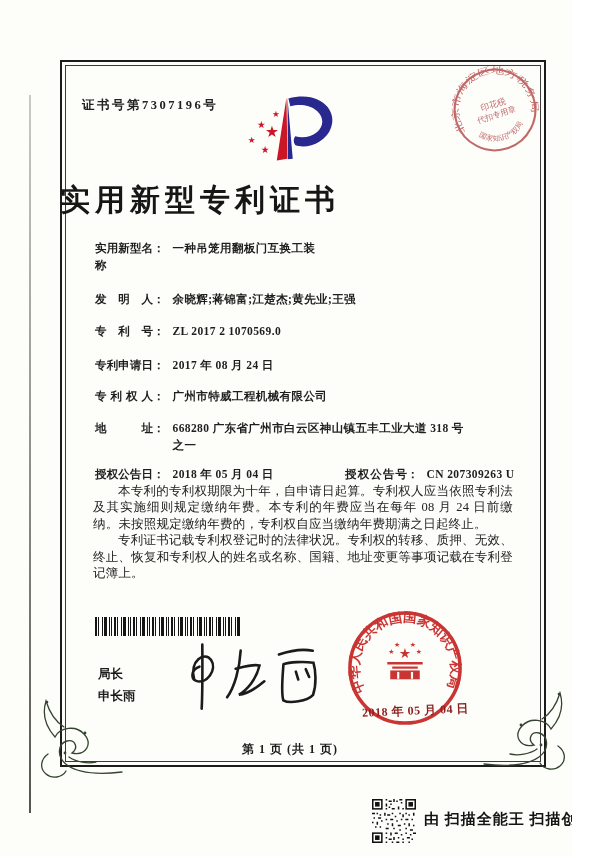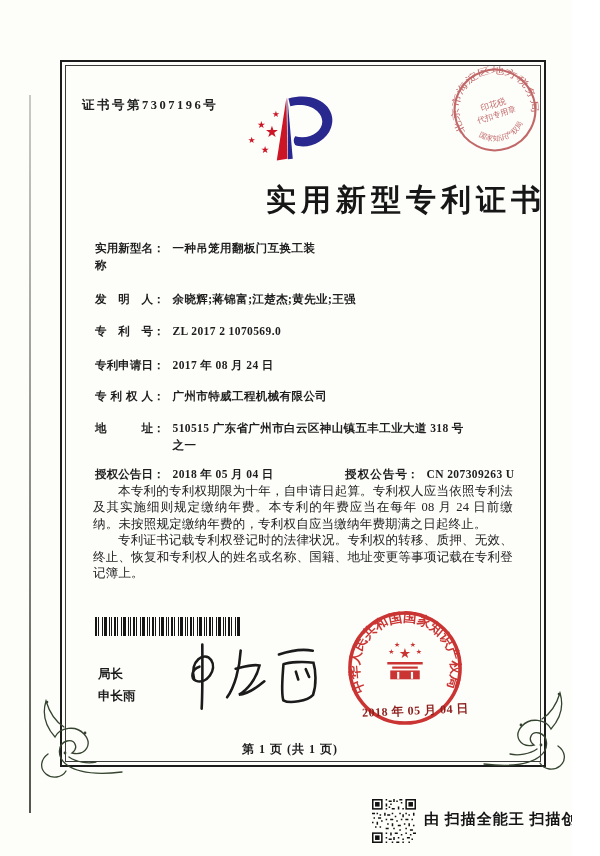--- a/index.html
+++ b/index.html
@@ -21,21 +21,21 @@
   .frame-inner {
     position:absolute; left:3px; top:3px; right:3px; bottom:3px;
     border:1px solid #3a3a3a;
   }
   .cert-no {
     position:absolute; left:82px; top:97px; font-size:12.5px; font-weight:700;
     letter-spacing:2.5px; color:#222;
   }
   .logo { position:absolute; left:243px; top:86px; }
   .title {
-    position:absolute; left:60px; top:180px; width:486px; text-align:right;
+    position:absolute; left:60px; top:180px; width:486px; text-align:left;
     font-size:30px; font-weight:700; letter-spacing:5px; color:#161616;
   }
   .fields { position:absolute; left:95px; top:240px; width:430px; font-size:11.5px; font-weight:700; }
   .frow { position:relative; line-height:17px; }
   .mb1{margin-bottom:17px}.mb2{margin-bottom:15px}.mb3{margin-bottom:17px}
   .mb4{margin-bottom:14px}.mb5{margin-bottom:15px}.mb6{margin-bottom:12px}
   .flabel {
     display:inline-block; width:58px; text-align:justify; text-align-last:justify;
     vertical-align:top;
   }
@@ -147,21 +147,21 @@
     <div class="frow mb3">
       <span class="flabel">专利号</span><span class="fcolon">：</span><span class="fvalue">ZL 2017 2 1070569.0</span>
     </div>
     <div class="frow mb4">
       <span class="flabel">专利申请日</span><span class="fcolon">：</span><span class="fvalue">2017 年 08 月 24 日</span>
     </div>
     <div class="frow mb5">
       <span class="flabel">专利权人</span><span class="fcolon">：</span><span class="fvalue">广州市特威工程机械有限公司</span>
     </div>
     <div class="frow mb6">
-      <span class="flabel">地址</span><span class="fcolon">：</span><span class="fvalue addr">510515 广东省广州市白云区神山镇五丰工业大道 318 号之一</span>
+      <span class="flabel">地址</span><span class="fcolon">：</span><span class="fvalue addr">668280 广东省广州市白云区神山镇五丰工业大道 318 号之一</span>
     </div>
     <div class="frow">
       <span class="flabel">授权公告日</span><span class="fcolon">：</span><span class="fvalue">2018 年 05 月 04 日</span>
       <span class="grant-right">
         <span class="flabel">授权公告号</span><span class="fcolon">：</span><span class="fvalue">CN 207309263 U</span>
       </span>
     </div>
   </div>
 
   <div class="body-text">

